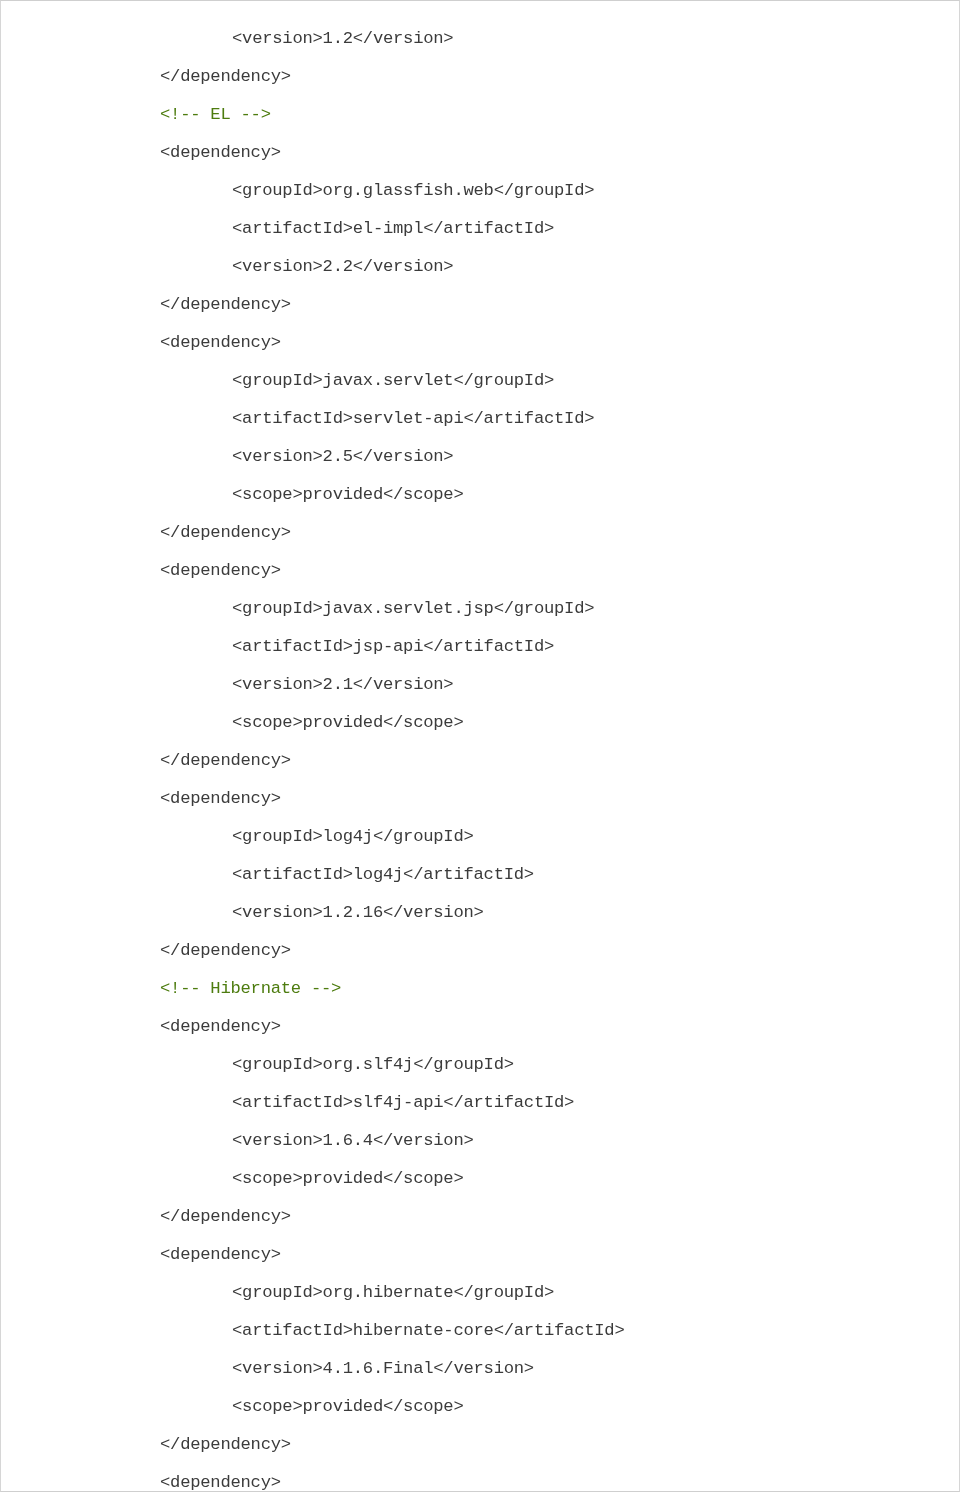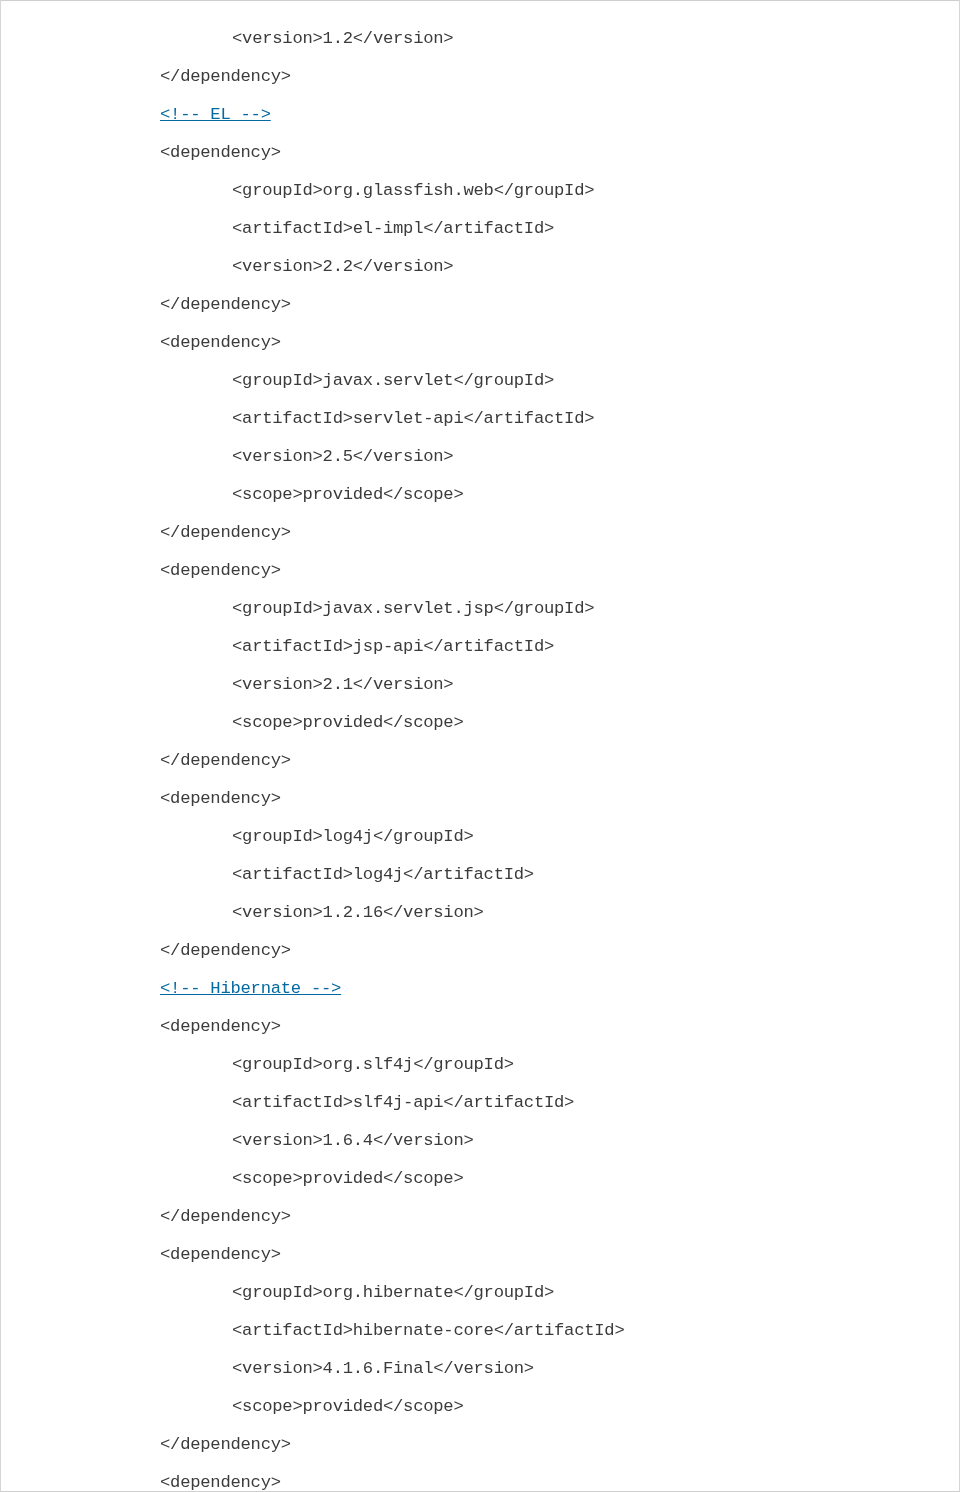--- a/index.html
+++ b/index.html
@@ -46,22 +46,21 @@
     color: #3b3b3b;
     letter-spacing: -0.25px;
     padding-left: 159px;
   }
 
   .code-line.indent-1 {
     padding-left: 231px;
   }
 
   .code-line.comment {
-    color: #0369a1;
-    text-decoration: underline;
+    color: #4d7c0f;
   }
 </style>
 </head>
 <body>
 
 <div class="page">
   <pre class="code-block" id="code-block"><span class="code-line indent-1">&lt;version&gt;1.2&lt;/version&gt;</span><span class="code-line">&lt;/dependency&gt;</span><span class="code-line comment">&lt;!-- EL --&gt;</span><span class="code-line">&lt;dependency&gt;</span><span class="code-line indent-1">&lt;groupId&gt;org.glassfish.web&lt;/groupId&gt;</span><span class="code-line indent-1">&lt;artifactId&gt;el-impl&lt;/artifactId&gt;</span><span class="code-line indent-1">&lt;version&gt;2.2&lt;/version&gt;</span><span class="code-line">&lt;/dependency&gt;</span><span class="code-line">&lt;dependency&gt;</span><span class="code-line indent-1">&lt;groupId&gt;javax.servlet&lt;/groupId&gt;</span><span class="code-line indent-1">&lt;artifactId&gt;servlet-api&lt;/artifactId&gt;</span><span class="code-line indent-1">&lt;version&gt;2.5&lt;/version&gt;</span><span class="code-line indent-1">&lt;scope&gt;provided&lt;/scope&gt;</span><span class="code-line">&lt;/dependency&gt;</span><span class="code-line">&lt;dependency&gt;</span><span class="code-line indent-1">&lt;groupId&gt;javax.servlet.jsp&lt;/groupId&gt;</span><span class="code-line indent-1">&lt;artifactId&gt;jsp-api&lt;/artifactId&gt;</span><span class="code-line indent-1">&lt;version&gt;2.1&lt;/version&gt;</span><span class="code-line indent-1">&lt;scope&gt;provided&lt;/scope&gt;</span><span class="code-line">&lt;/dependency&gt;</span><span class="code-line">&lt;dependency&gt;</span><span class="code-line indent-1">&lt;groupId&gt;log4j&lt;/groupId&gt;</span><span class="code-line indent-1">&lt;artifactId&gt;log4j&lt;/artifactId&gt;</span><span class="code-line indent-1">&lt;version&gt;1.2.16&lt;/version&gt;</span><span class="code-line">&lt;/dependency&gt;</span><span class="code-line comment">&lt;!-- Hibernate --&gt;</span><span class="code-line">&lt;dependency&gt;</span><span class="code-line indent-1">&lt;groupId&gt;org.slf4j&lt;/groupId&gt;</span><span class="code-line indent-1">&lt;artifactId&gt;slf4j-api&lt;/artifactId&gt;</span><span class="code-line indent-1">&lt;version&gt;1.6.4&lt;/version&gt;</span><span class="code-line indent-1">&lt;scope&gt;provided&lt;/scope&gt;</span><span class="code-line">&lt;/dependency&gt;</span><span class="code-line">&lt;dependency&gt;</span><span class="code-line indent-1">&lt;groupId&gt;org.hibernate&lt;/groupId&gt;</span><span class="code-line indent-1">&lt;artifactId&gt;hibernate-core&lt;/artifactId&gt;</span><span class="code-line indent-1">&lt;version&gt;4.1.6.Final&lt;/version&gt;</span><span class="code-line indent-1">&lt;scope&gt;provided&lt;/scope&gt;</span><span class="code-line">&lt;/dependency&gt;</span><span class="code-line">&lt;dependency&gt;</span></pre>
 </div>
 
 </body></html>

